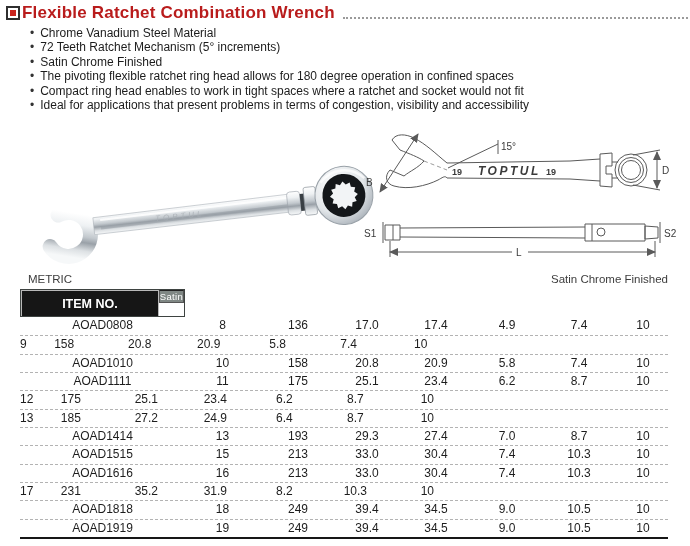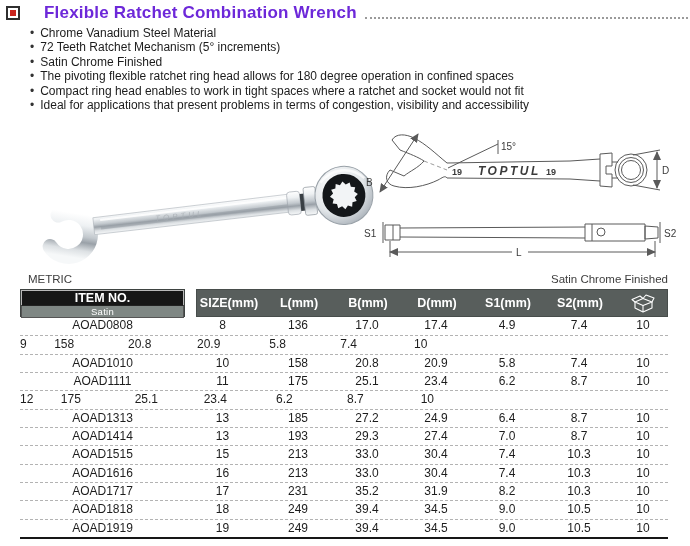--- a/index.html
+++ b/index.html
@@ -4,35 +4,35 @@
 <style>
   html,body{margin:0;padding:0;background:#fff;}
   .page{
     position:relative;width:690px;height:546px;background:#fff;overflow:hidden;
     font-family:"Liberation Sans","DejaVu Sans",sans-serif;color:#1d1d1d;
   }
   
   .title-row{position:absolute;left:6px;top:3px;right:2px;display:flex;align-items:flex-end;}
   .tsq{width:10px;height:10px;border:2px solid #2f2f2f;background:#fff;display:inline-block;position:relative;margin:0 0 3px 0;flex:0 0 auto;}
   .tsq-in{position:absolute;left:2px;top:2px;right:2px;bottom:2px;background:var(--accent-red,#c9251f);}
-  .page-title{font-size:17px;font-weight:bold;color:#6d28d9;margin:0 0 0 24px;letter-spacing:.2px;white-space:nowrap;}
+  .page-title{font-size:17px;font-weight:bold;color:#b91c1c;margin:0 0 0 2px;letter-spacing:.2px;white-space:nowrap;}
   .dotrule{flex:1 1 auto;border-bottom:2px dotted #9a9a9a;margin:0 0 4px 8px;height:0;}
   
   .feature-list{position:absolute;left:30px;top:26px;margin:0;padding:0;list-style:none;}
   .feature-item{display:flex;height:14.4px;line-height:14.4px;font-size:12px;color:#1c1c1c;}
   .feature-item .dot{margin-right:6px;font-size:12px;color:#333;}
   
   .photo-svg{position:absolute;left:5px;top:148px;}
   .draw-svg{position:absolute;left:360px;top:130px;}
   .draw-svg text{font-family:"Liberation Sans","DejaVu Sans",sans-serif;fill:#3a3a3a;}
   
   .spec-table{position:absolute;left:20px;top:272px;width:648px;}
   .meta-row{display:flex;justify-content:space-between;font-size:11.5px;color:#3d3d3d;height:17px;line-height:15px;margin-left:8px;}
   .thead{display:flex;height:28px;}
-  .hleft{width:165px;display:flex;flex-direction:column;border:1px solid #3e4341;box-sizing:border-box;}
+  .hleft{width:165px;display:flex;flex-direction:row;border:1px solid #3e4341;box-sizing:border-box;}
   .itemno{flex:1;background:var(--item-header-black,#161616);color:#fff;font-weight:bold;font-size:12.5px;
           display:flex;align-items:center;justify-content:center;border:1px solid #b9b9b9;border-bottom:none;}
   .satinbar{height:11px;background:var(--satin-gray,#7f8784);color:#fff;font-weight:normal;font-size:9.5px;
           display:flex;align-items:center;justify-content:center;border:1px solid #555;border-top:1px solid #222;letter-spacing:.3px;}
   .hgap{width:11px;background:#fff;}
   .hright{flex:1;background:var(--header-gray,#585e5c);border:1px solid #474d4b;box-sizing:border-box;
           color:#fff;display:flex;align-items:center;font-weight:bold;font-size:12.5px;}
   .hcol{text-align:center;}
   .hcol.c0{width:64px}.hcol.c1{width:76px}.hcol.c2{width:62px}.hcol.c3{width:76px}
   .hcol.c4{width:66px}.hcol.c5{width:78px}
@@ -185,39 +185,20 @@
     <div class="meta-row">
       <span>METRIC</span>
       <span>Satin Chrome Finished</span>
     </div>
     <div class="thead">
       <div class="hleft">
         <div class="itemno">ITEM NO.</div>
         <div class="satinbar">Satin</div>
       </div>
       <div class="hgap"></div>
-      <div class="hright">
-        <div class="hcol c0">SIZE(mm)</div>
-          <div class="hcol c1">L(mm)</div>
-          <div class="hcol c2">B(mm)</div>
-          <div class="hcol c3">D(mm)</div>
-          <div class="hcol c4">S1(mm)</div>
-          <div class="hcol c5">S2(mm)</div>
-          <div class="qtyh">
-          <svg width="24" height="19" viewBox="0 0 24 19">
-            <g fill="none" stroke="#ffffff" stroke-width="1.1" stroke-linejoin="round">
-              <polygon points="4,8 12,11.5 21,8 12,4.5"></polygon>
-              <polyline points="4,8 4,14 12,18 21,14 21,8"></polyline>
-              <line x1="12" y1="11.5" x2="12" y2="18"></line>
-              <polyline points="4,8 1,5.5 9,2 12,4.5"></polyline>
-              <polyline points="12,4.5 15,1 23,4 21,8"></polyline>
-            </g>
-          </svg>
-        </div>
-      </div>
     </div>
     <div class="tbody">
         <div class="trow">
           <div class="cell item">AOAD0808</div>
           <div class="cell">8</div>
           <div class="cell">136</div>
           <div class="cell">17.0</div>
           <div class="cell">17.4</div>
           <div class="cell">4.9</div>
           <div class="cell">7.4</div>
@@ -255,21 +236,20 @@
         <div class="trow">
           <div class="cell">12</div>
           <div class="cell">175</div>
           <div class="cell">25.1</div>
           <div class="cell">23.4</div>
           <div class="cell">6.2</div>
           <div class="cell">8.7</div>
           <div class="cell">10</div>
         </div>
         <div class="trow">
-          <div class="cell item">AOAD1313</div>
           <div class="cell">13</div>
           <div class="cell">185</div>
           <div class="cell">27.2</div>
           <div class="cell">24.9</div>
           <div class="cell">6.4</div>
           <div class="cell">8.7</div>
           <div class="cell">10</div>
         </div>
         <div class="trow">
           <div class="cell item">AOAD1414</div>
@@ -295,21 +275,20 @@
           <div class="cell item">AOAD1616</div>
           <div class="cell">16</div>
           <div class="cell">213</div>
           <div class="cell">33.0</div>
           <div class="cell">30.4</div>
           <div class="cell">7.4</div>
           <div class="cell">10.3</div>
           <div class="cell">10</div>
         </div>
         <div class="trow">
-          <div class="cell item">AOAD1717</div>
           <div class="cell">17</div>
           <div class="cell">231</div>
           <div class="cell">35.2</div>
           <div class="cell">31.9</div>
           <div class="cell">8.2</div>
           <div class="cell">10.3</div>
           <div class="cell">10</div>
         </div>
         <div class="trow">
           <div class="cell item">AOAD1818</div>

